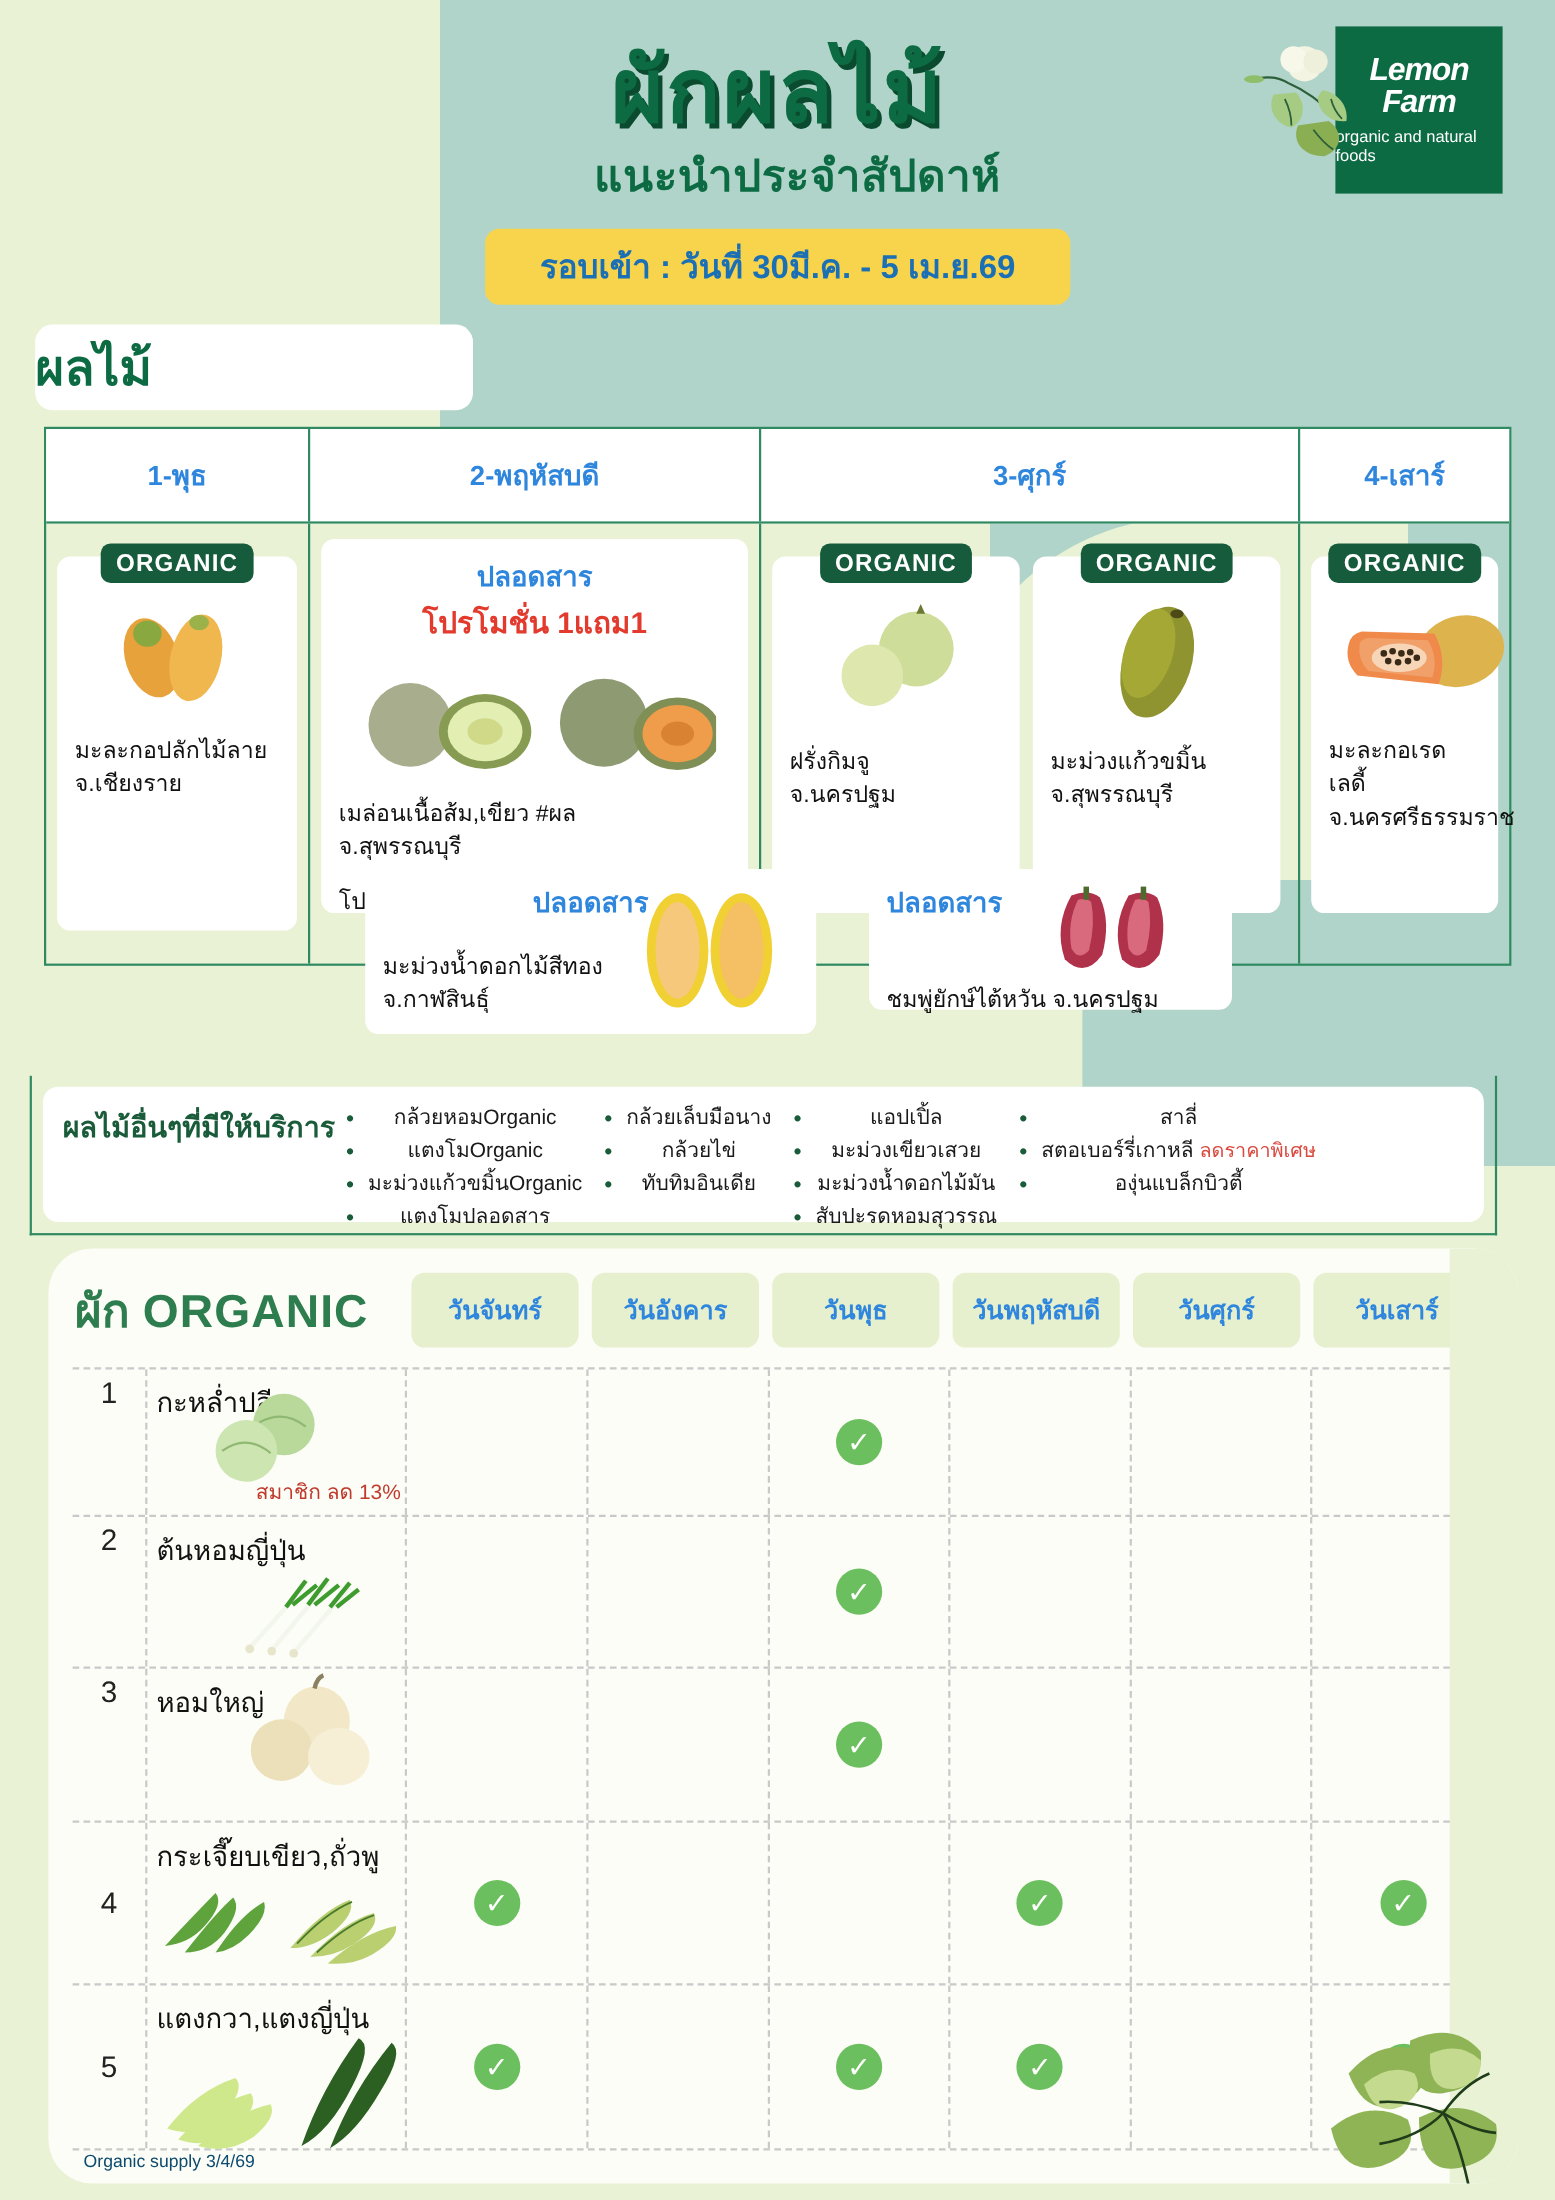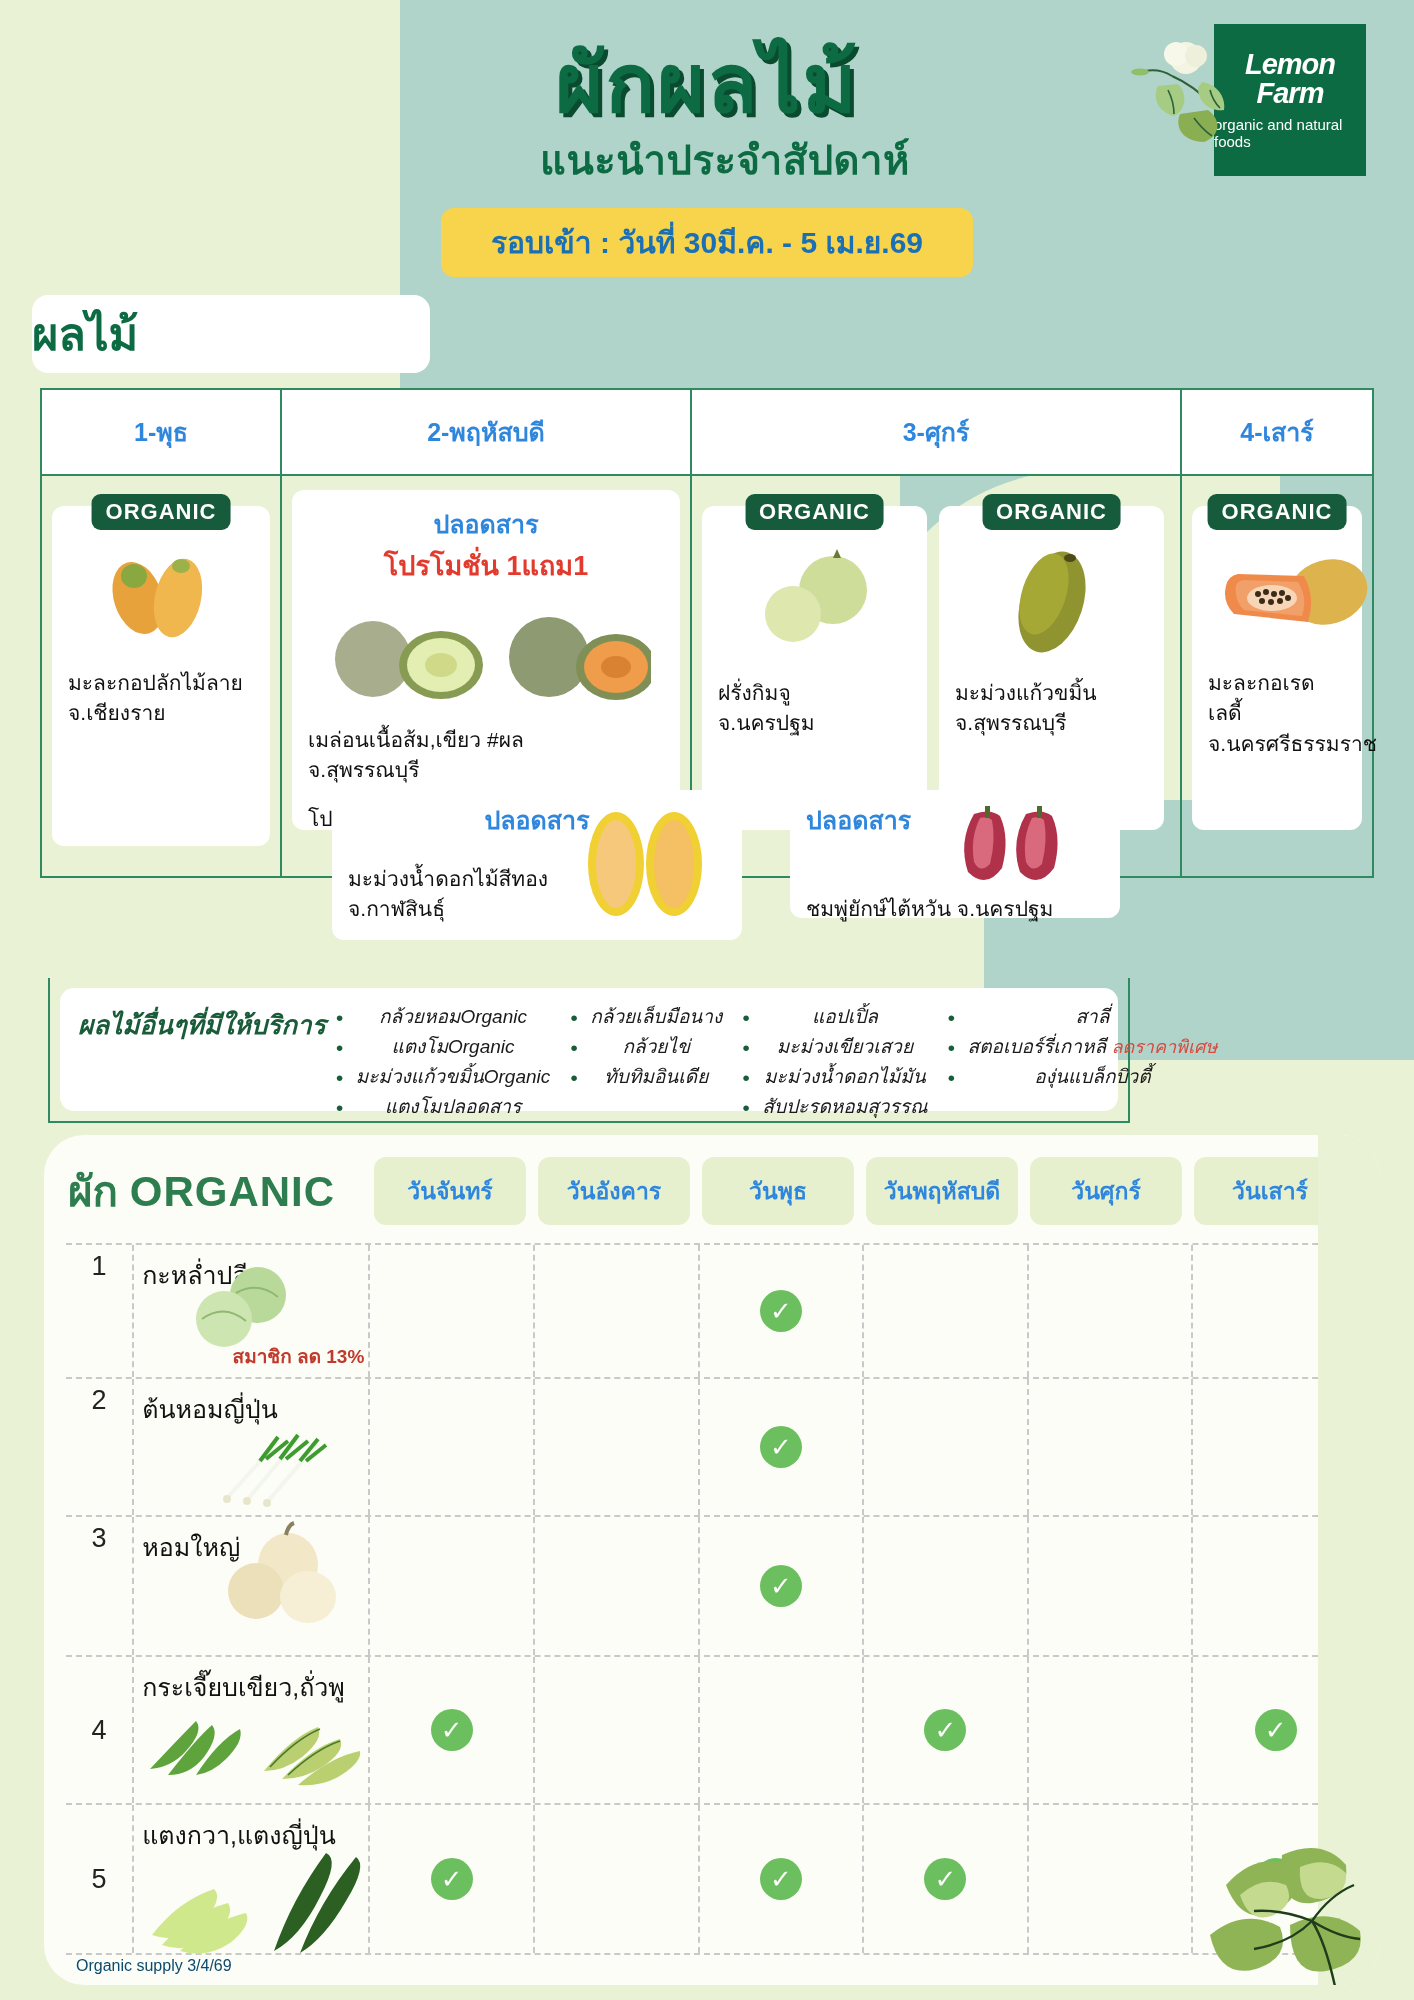--- a/index.html
+++ b/index.html
@@ -124,23 +124,23 @@
   .badge-plodsan {
     color: #2f86dd; font-size: 25px; font-weight: bold; text-align: center;
   }
   .promo-red { color: #e23b2e; font-size: 27px; font-weight: bold; text-align: center; }
   .card-name { font-size: 21px; color: #111; line-height: 1.45; }
   .card-note { font-size: 21px; color: #111; margin-top: 16px; }
   .prod-img { display: block; margin: 16px auto 12px; }
 
   
   .other-strip {
-    position: absolute; left: 48px; top: 978px; width: 1082px; height: 145px;
+    position: absolute; left: 27px; top: 978px; width: 1334px; height: 145px;
     z-index: 6; border: 2px solid #2f8a62; border-top: none;
-    background: transparent; padding: 10px; font-style: italic;
+    background: transparent; padding: 10px;
   }
   .other-inner {
     background: #fff; border-radius: 14px; height: 100%;
     display: flex; align-items: flex-start; padding: 14px 18px;
   }
   .other-title {
     font-size: 26px; font-weight: bold; color: #1a5c3a; white-space: nowrap;
     margin-right: 10px; padding-top: 2px;
   }
   .other-col { margin-right: 20px; }
@@ -181,21 +181,21 @@
     display: flex; align-items: center; justify-content: center;
     font-size: 27px; color: #222;
   }
   .cell-name {
     width: 242px; border-right: 2px dashed #c9c9c9;
     padding: 10px 6px 6px 8px; position: relative;
   }
   .veg-label { font-size: 25px; color: #111; white-space: nowrap; }
   .veg-discount {
     position: absolute; right: 4px; bottom: 6px;
-    color: #c0392b; font-size: 19px; font-weight: bold;
+    color: #c0392b; font-size: 19px; font-weight: normal;
   }
   .cell-day {
     width: 169px; border-right: 2px dashed #c9c9c9;
     display: flex; align-items: center; justify-content: center;
   }
   .cell-day:last-child { border-right: none; }
   .check {
     width: 42px; height: 42px; border-radius: 50%; background: #6cbf5e;
     display: flex; align-items: center; justify-content: center;
     color: #fff; font-size: 26px; font-weight: bold; line-height: 1;

